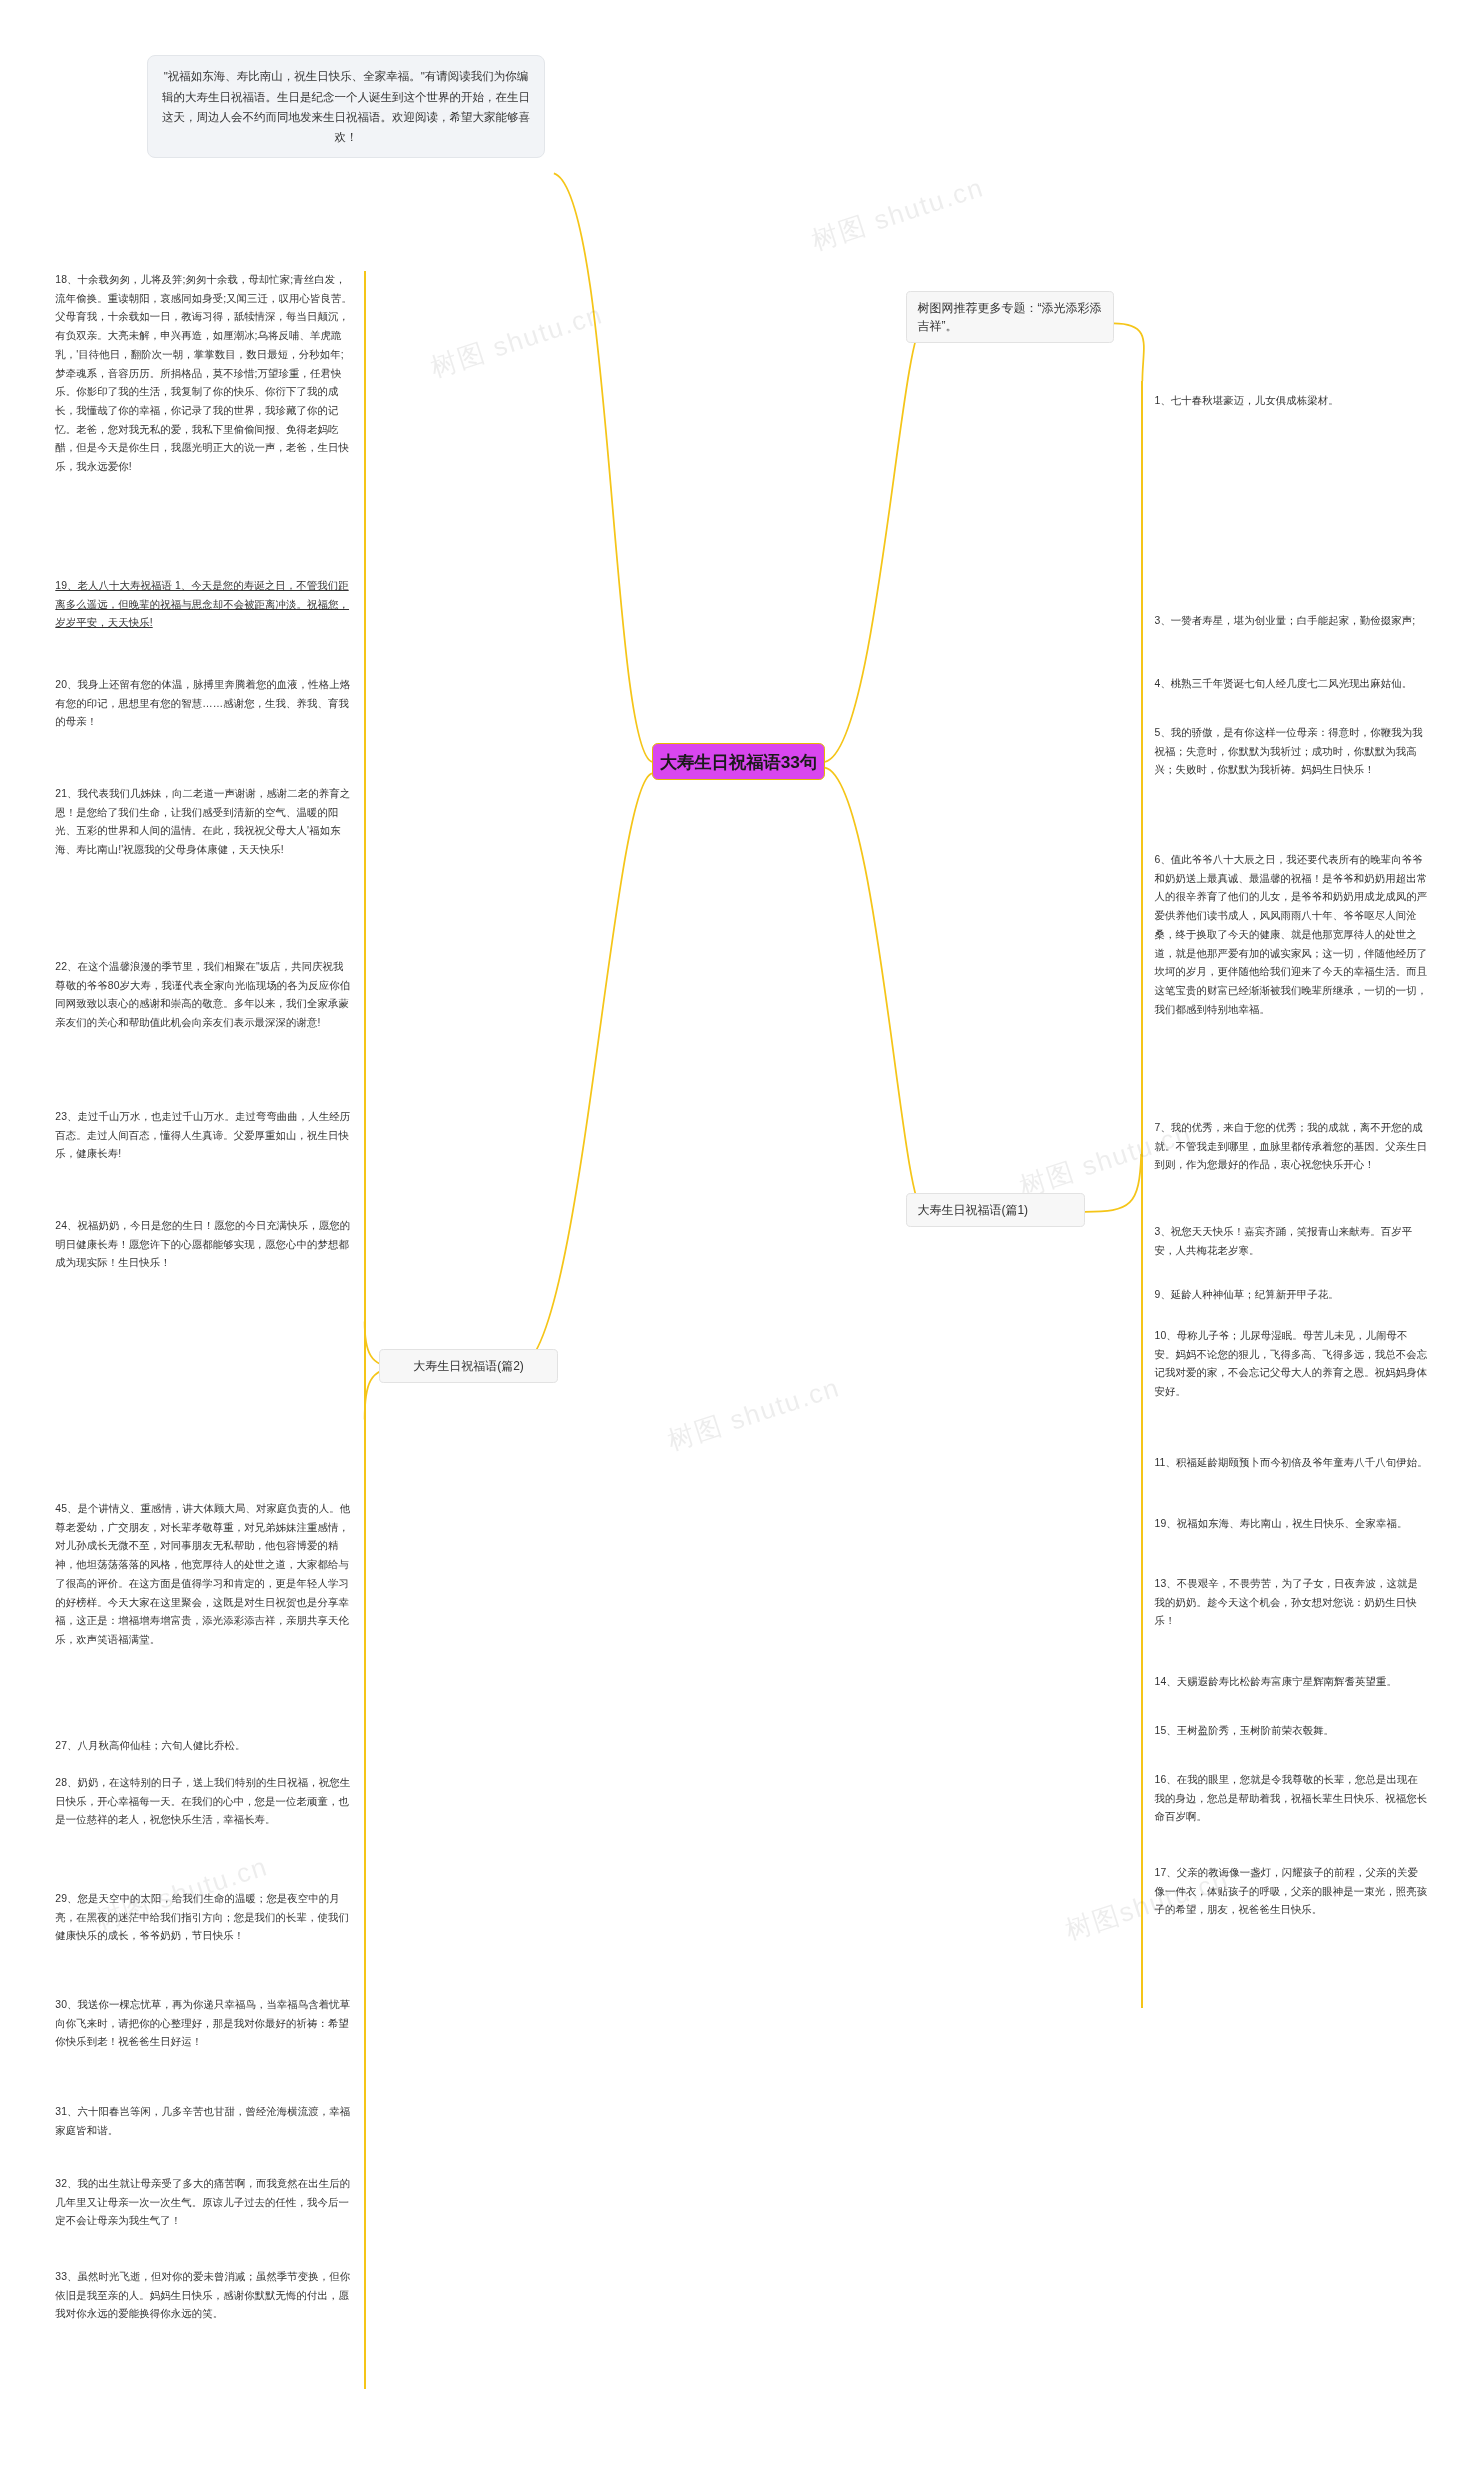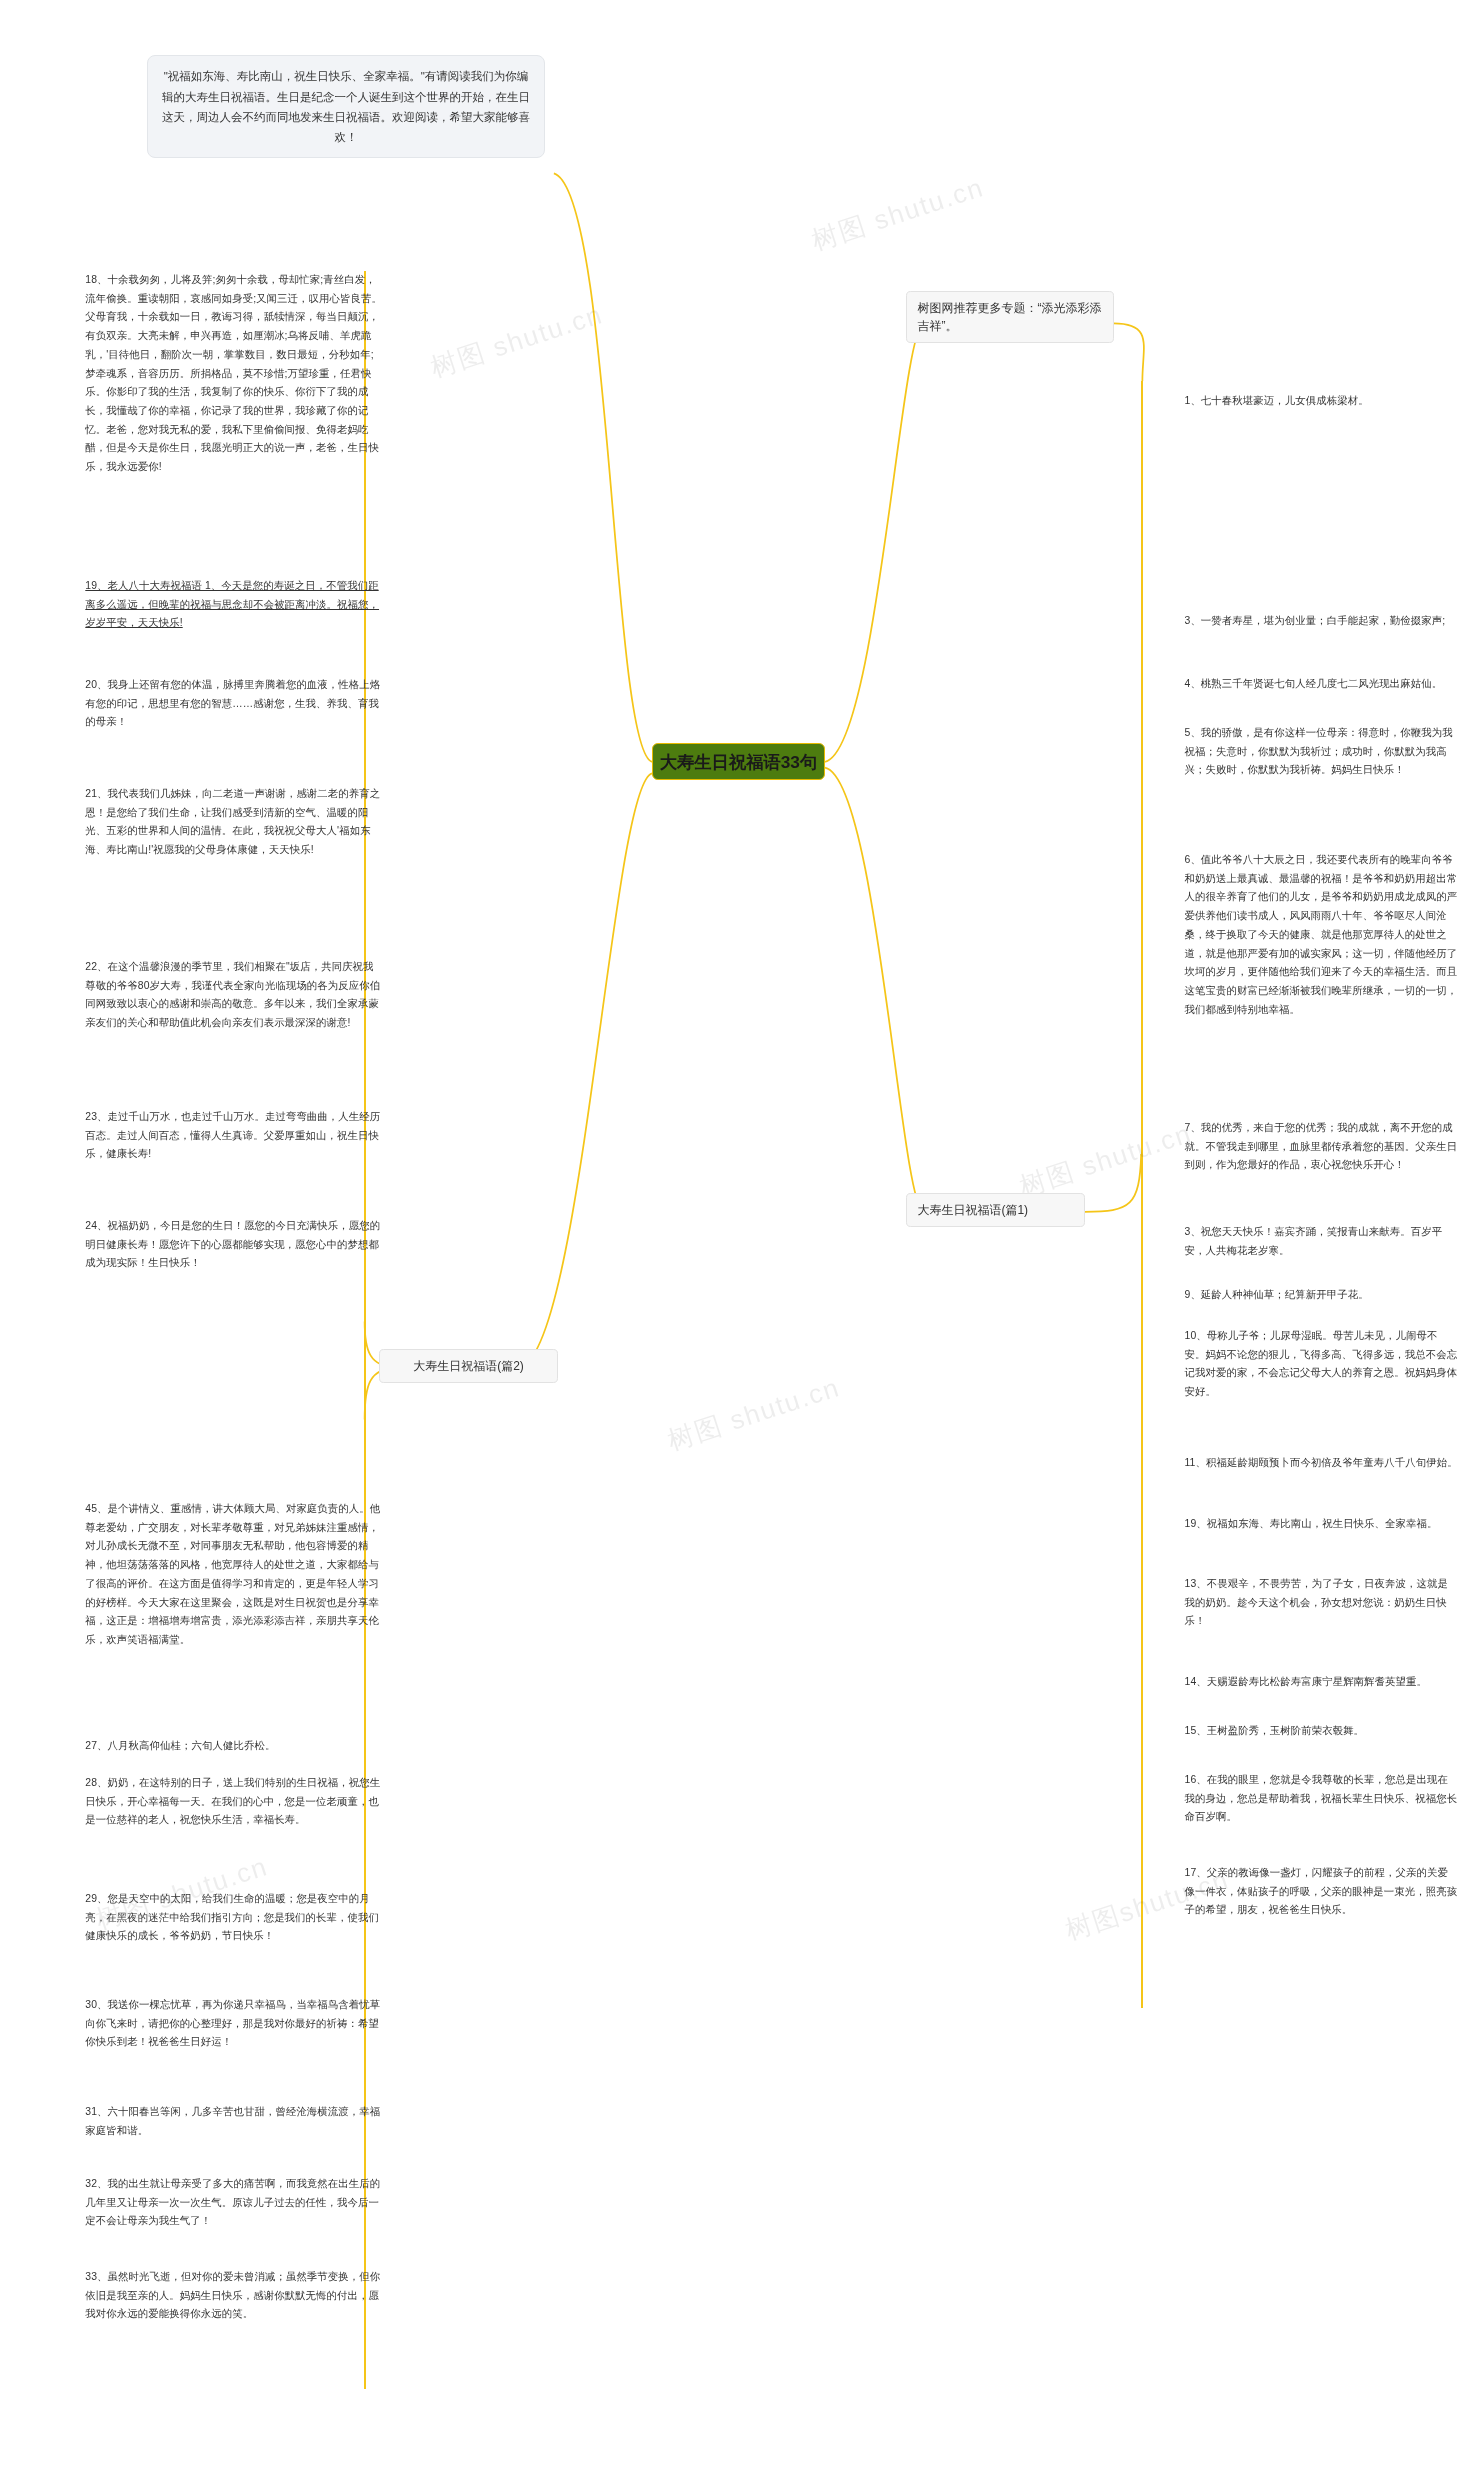--- a/index.html
+++ b/index.html
@@ -5,21 +5,21 @@
   html,body{margin:0;padding:0;background:#ffffff;}
   body{font-family:"Liberation Sans","DejaVu Sans",sans-serif;}
   #canvas{position:relative;width:1477px;height:2475px;background:#fff;overflow:hidden;}
 
   .wm{position:absolute;color:rgba(0,0,0,0.07);font-size:26.5px;font-family:"Liberation Sans",sans-serif;transform:rotate(-18deg);white-space:nowrap;pointer-events:none;letter-spacing:1.7px;}
 
   .node{position:absolute;box-sizing:border-box;}
 
   
   .root{
-    background:#4d7c0f;border:1.2px solid #e8bb00;border-radius:5.8px;
+    background:#d946ef;border:1.2px solid #e8bb00;border-radius:5.8px;
     color:#1a1a1a;font-size:17.3px;font-weight:bold;
     display:flex;align-items:center;justify-content:center;
     padding:8px 31px;white-space:nowrap;
   }
 
   
   .branch{
     background:#f7f7f7;border:0.6px solid #e2e2e2;border-radius:4.6px;
     color:#333;font-size:12px;line-height:1.5;padding:7px 10.4px;
   }
@@ -28,21 +28,20 @@
   .intro{
     background:#f2f4f7;border:0.6px solid #e3e6ea;border-radius:8px;
     color:#333;font-size:11.5px;line-height:1.75;padding:10.4px 12.7px;text-align:center;
   }
 
   
   .leaf{
     color:#333;font-size:10.4px;line-height:1.8;
     letter-spacing:0.1px;
     box-sizing:border-box;
-    margin-left:30px;
   }
   .leaf.left{padding-left:2.3px;}
   .leaf.right{padding-left:3.5px;}
 
   
   .spine{position:absolute;background:#f5c518;width:1.7px;}
   svg.links{position:absolute;left:0;top:0;width:1477px;height:2475px;pointer-events:none;}
 </style>
 </head>
 <body>

